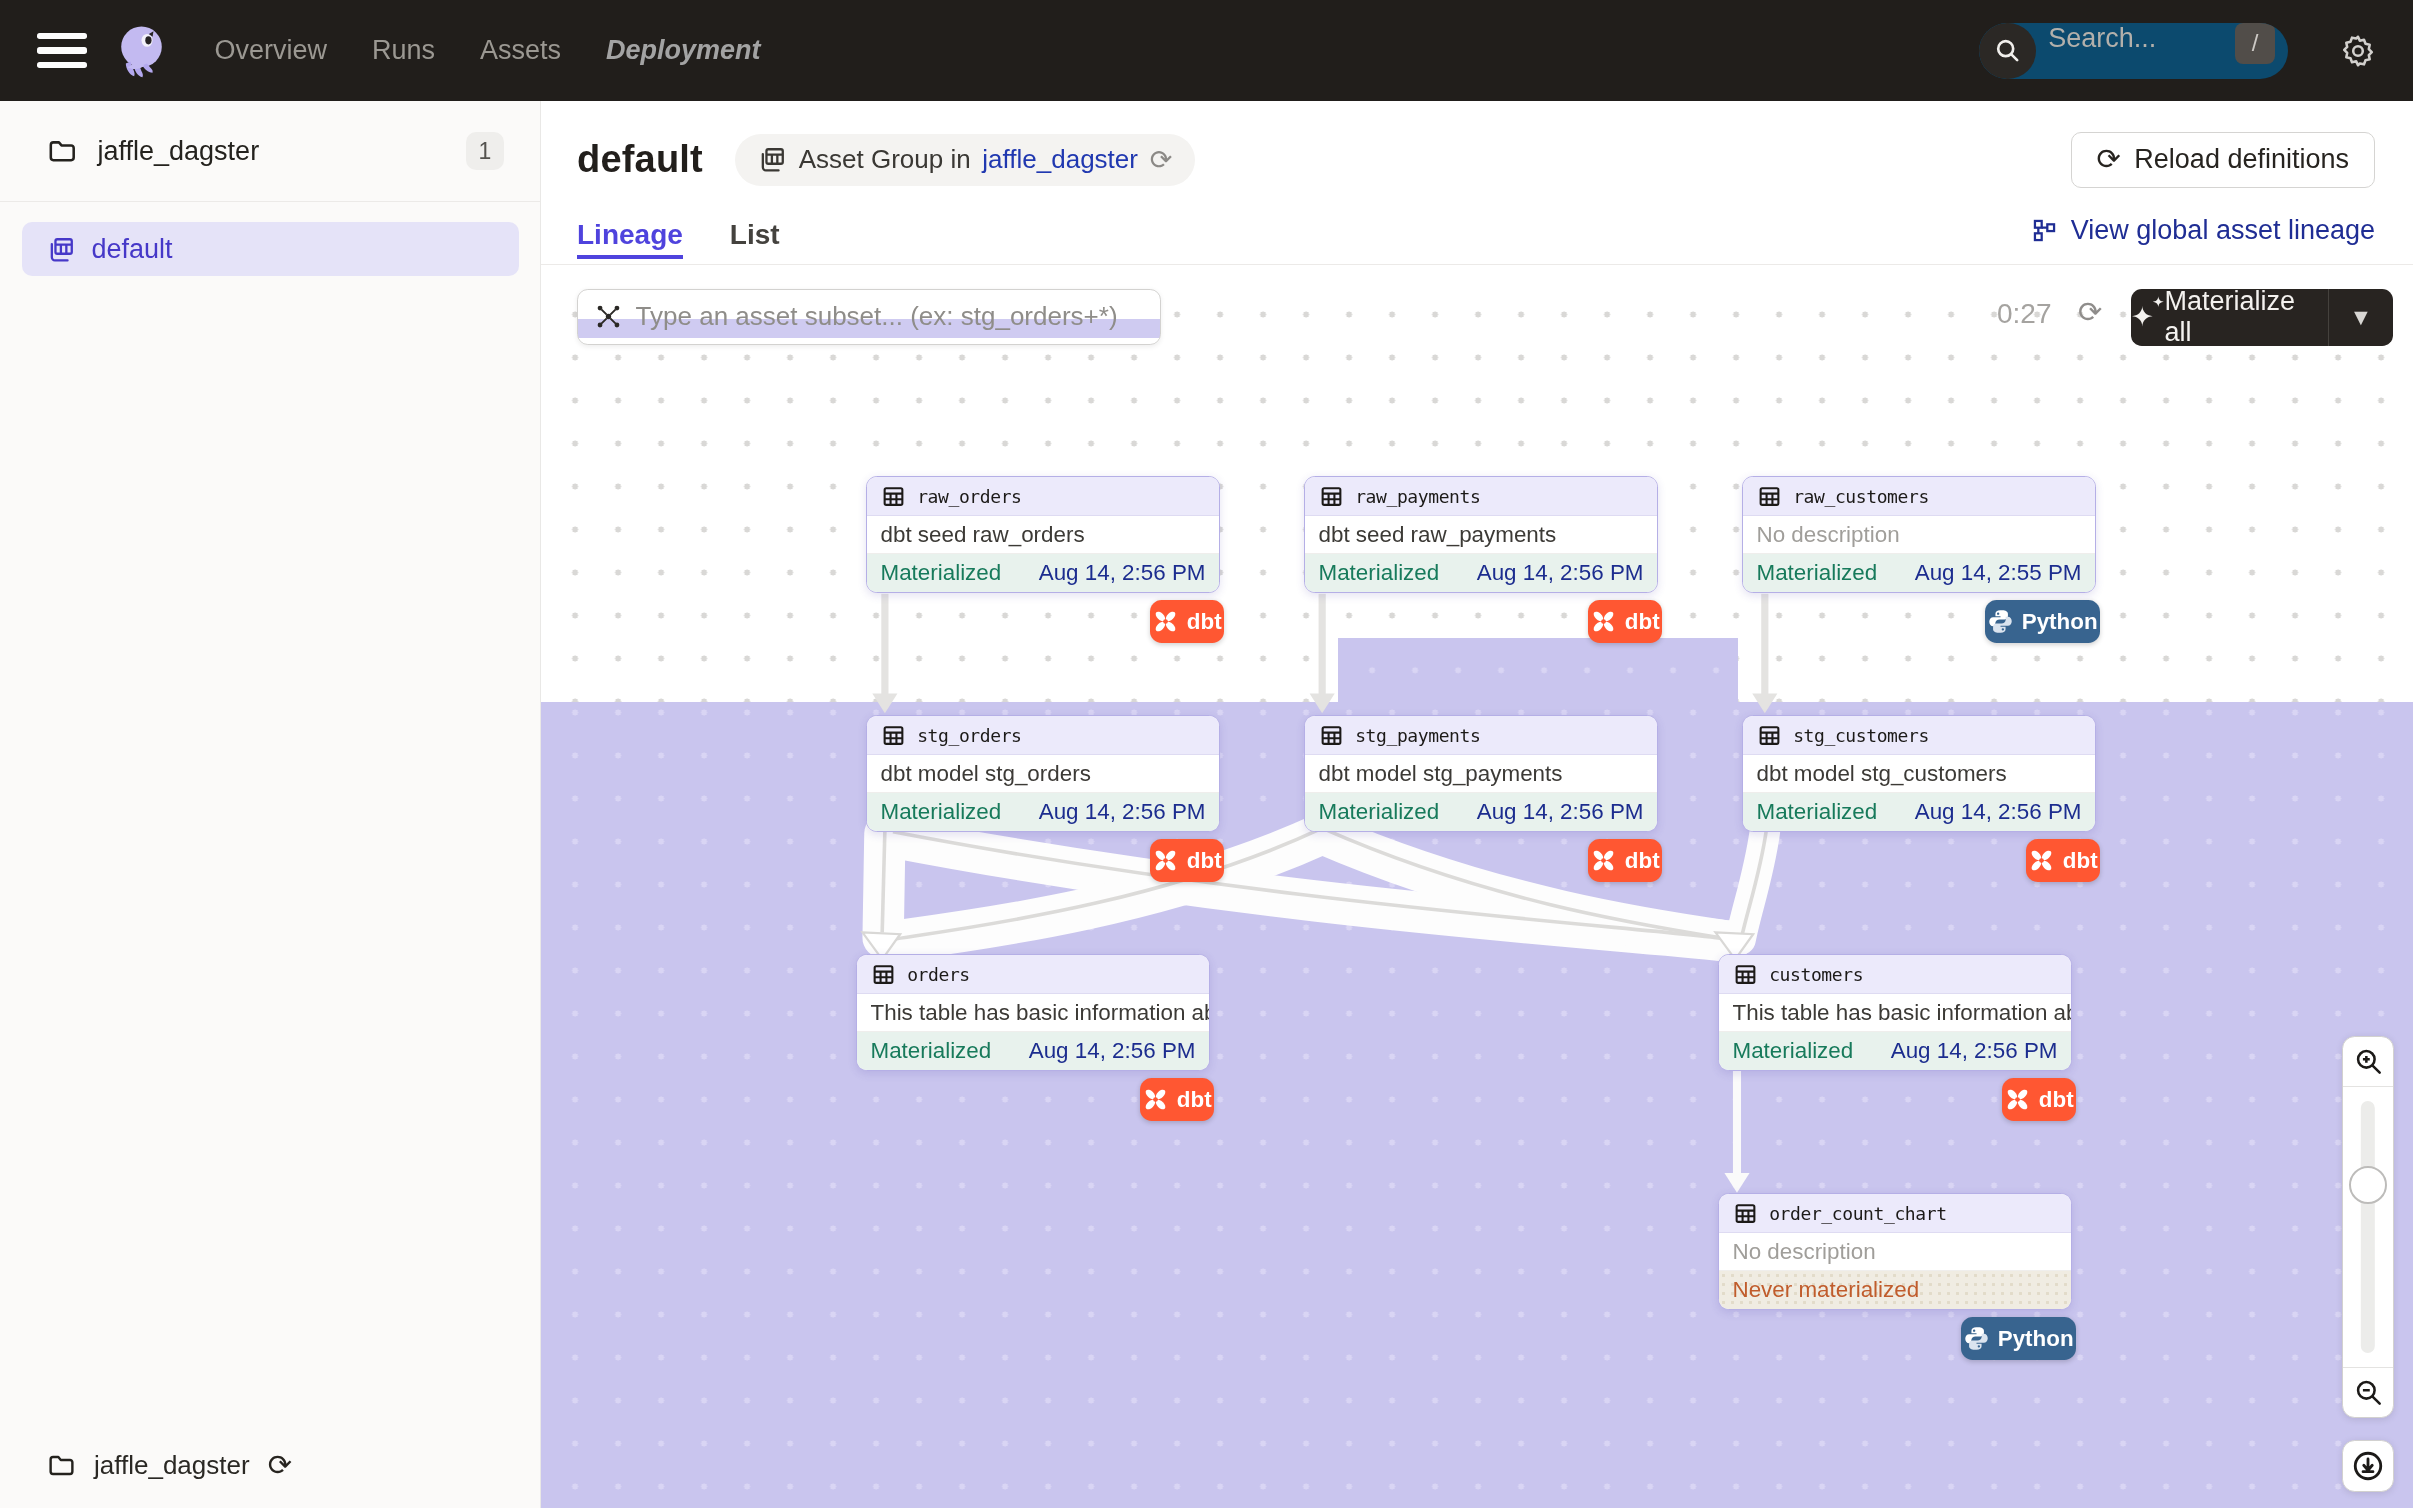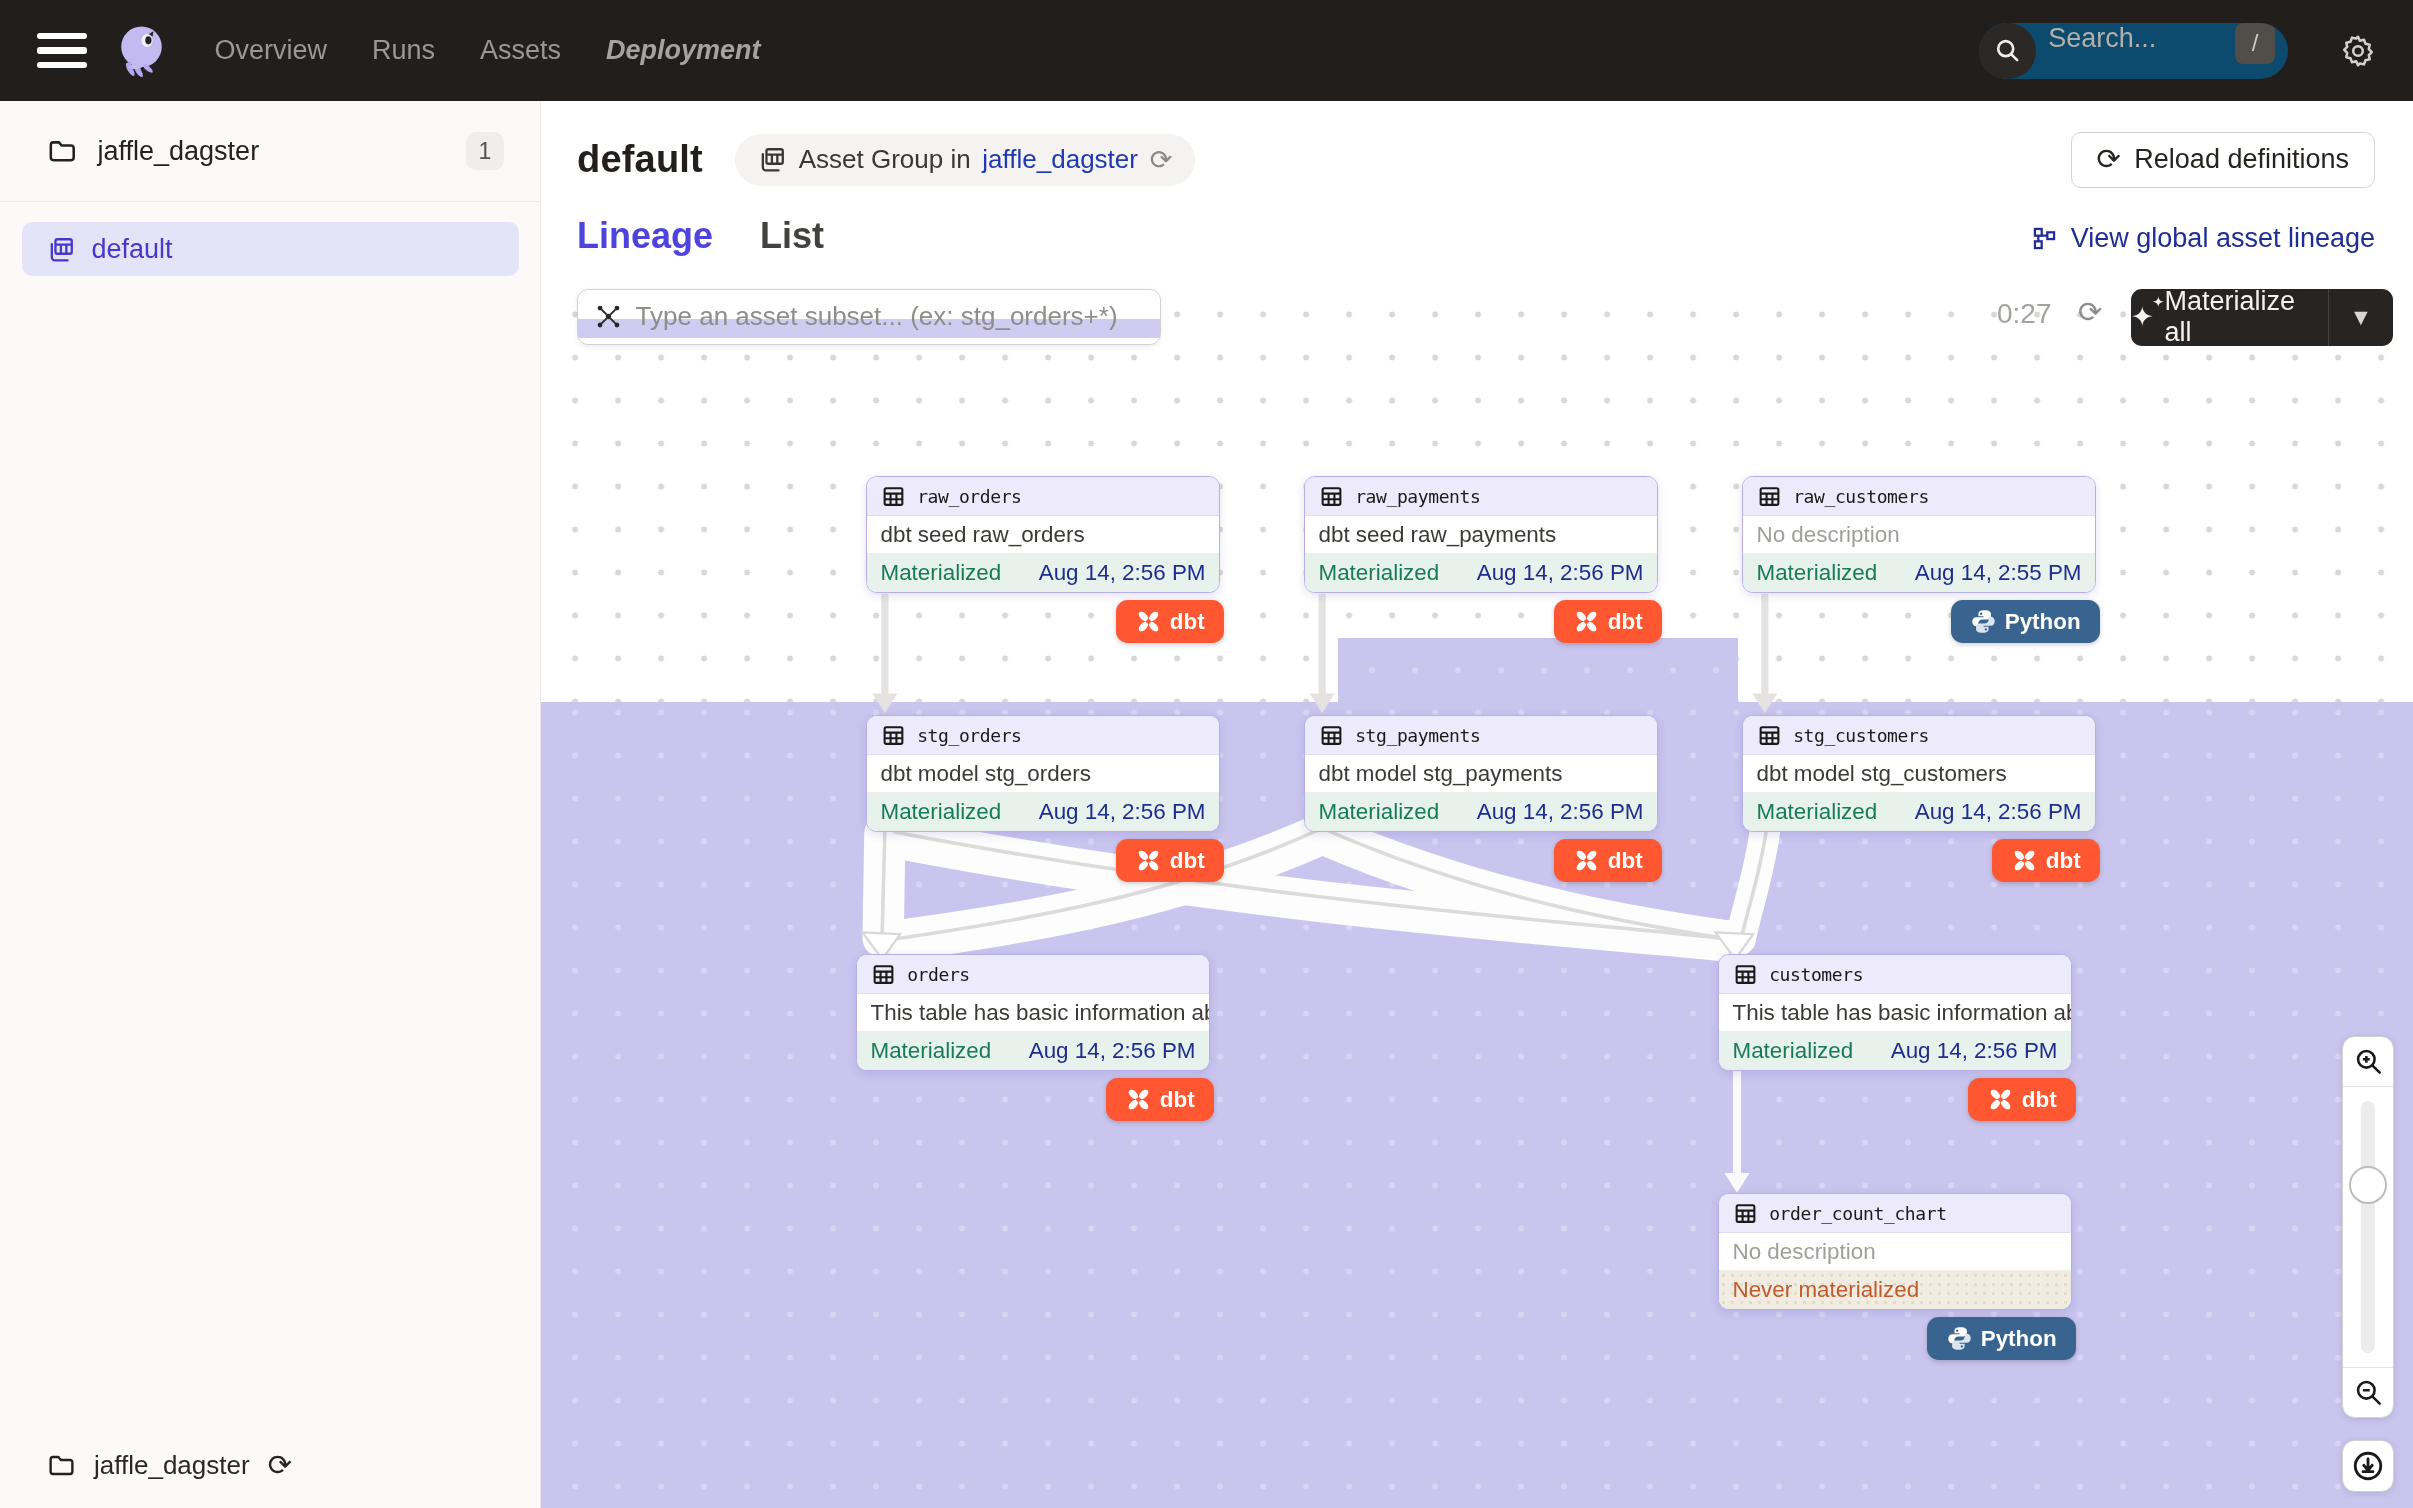--- a/index.html
+++ b/index.html
@@ -55,21 +55,21 @@
   .group-pill .txt { font-size:26px; color:#3a3834; }
   .group-pill .lnk { font-size:26px; color:#2038b0; cursor:pointer; }
   .pill-refresh { color:#8b8986; font-size:27px; cursor:pointer; }
   .reload-btn { margin-left:auto; height:56px; border-radius:10px; background:#fff;
     border:1.8px solid #d5d4d2; display:flex; align-items:center; gap:13.5px; padding:0 25px;
     cursor:pointer; }
   .reload-btn .txt { font-size:27px; color:#272420; }
   .refresh-glyph { font-size:29px; color:#272420; line-height:1; }
 
   .tabs-row { display:flex; align-items:center; margin-top:27px; padding:0 38px 0 36px; }
-  .tab { font-size:36px; cursor:pointer; position:relative; padding-bottom:23px; }
+  .tab { font-size:28px; cursor:pointer; position:relative; padding-bottom:8px; }
   .tab.active { color:#4f43dd; font-weight:700; }
   .tab.active::after { content:""; position:absolute; left:0; right:0; bottom:0;
     height:4.5px; background:#4f43dd; }
   .tab + .tab { margin-left:47px; color:#44423e; font-weight:700; }
   .global-link { margin-left:auto; display:flex; align-items:center; gap:12.6px;
     cursor:pointer; padding-bottom:18px; }
   .global-link .txt { font-size:27px; color:#1f2d94; }
   .main-divider { height:1.8px; background:#eceae8; }
 
   
@@ -98,21 +98,21 @@
   .card-desc.muted { color:#a09e9a; }
   .card-foot { height:38px; background:#e8f2ed; display:flex; align-items:center;
     justify-content:space-between; padding:0 13.5px; }
   .card-foot .status { font-size:22.4px; color:#177a5b; }
   .card-foot .time { font-size:22.4px; color:#1c2d8f; }
   .node.never .card-foot { background-color:#f0ece2;
     background-image:radial-gradient(#e2dbc9 1.4px, transparent 1.6px);
     background-size:9px 9px; }
   .node.never .card-foot .status { color:#c05c2c; }
   .kind-badge { position:absolute; right:-3.6px; bottom:-50px; height:43px;
-    border-radius:11.7px; display:flex; align-items:center; gap:8px; padding:0 19px;
+    border-radius:11.7px; display:flex; align-items:center; gap:8px; padding:0 2px;
     color:#fff; font-size:22.4px; font-weight:700; box-shadow:0 1.8px 5.4px rgba(0,0,0,.18); }
   .kind-badge.dbt { background:#ff5732; }
   .kind-badge.python { background:#38648f; }
 
   
   .gtoolbar { position:absolute; left:0; top:0; right:0; height:90px; z-index:5; }
   .subset-input { position:absolute; left:36px; top:13.5px; width:584px; height:56px;
     border:1.8px solid #d3d2d0; border-radius:10.8px;
     background:linear-gradient(180deg,#ffffff 0 54%, #cfcbf1 54% 88%, #ffffff 88%);
     box-shadow:0 1.8px 5.4px rgba(0,0,0,.07); display:flex; align-items:center; padding:0 16px; }

